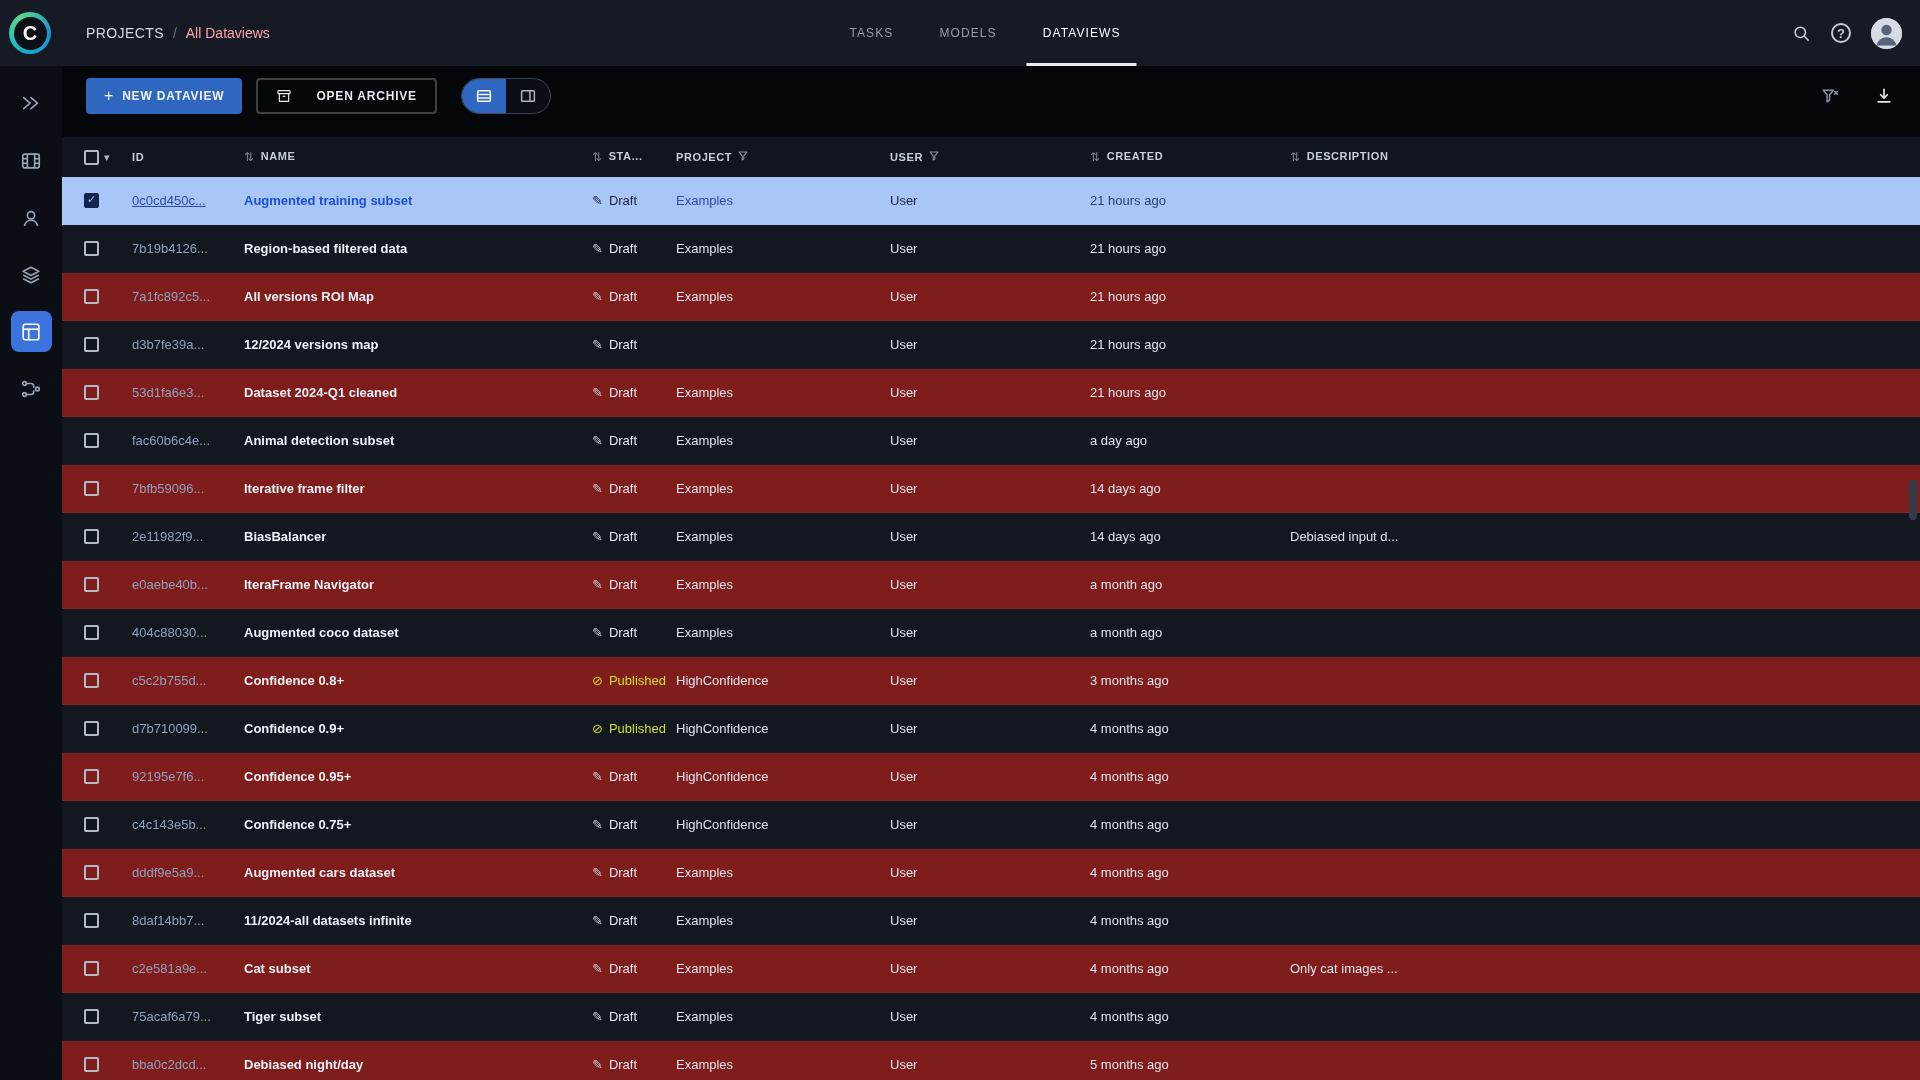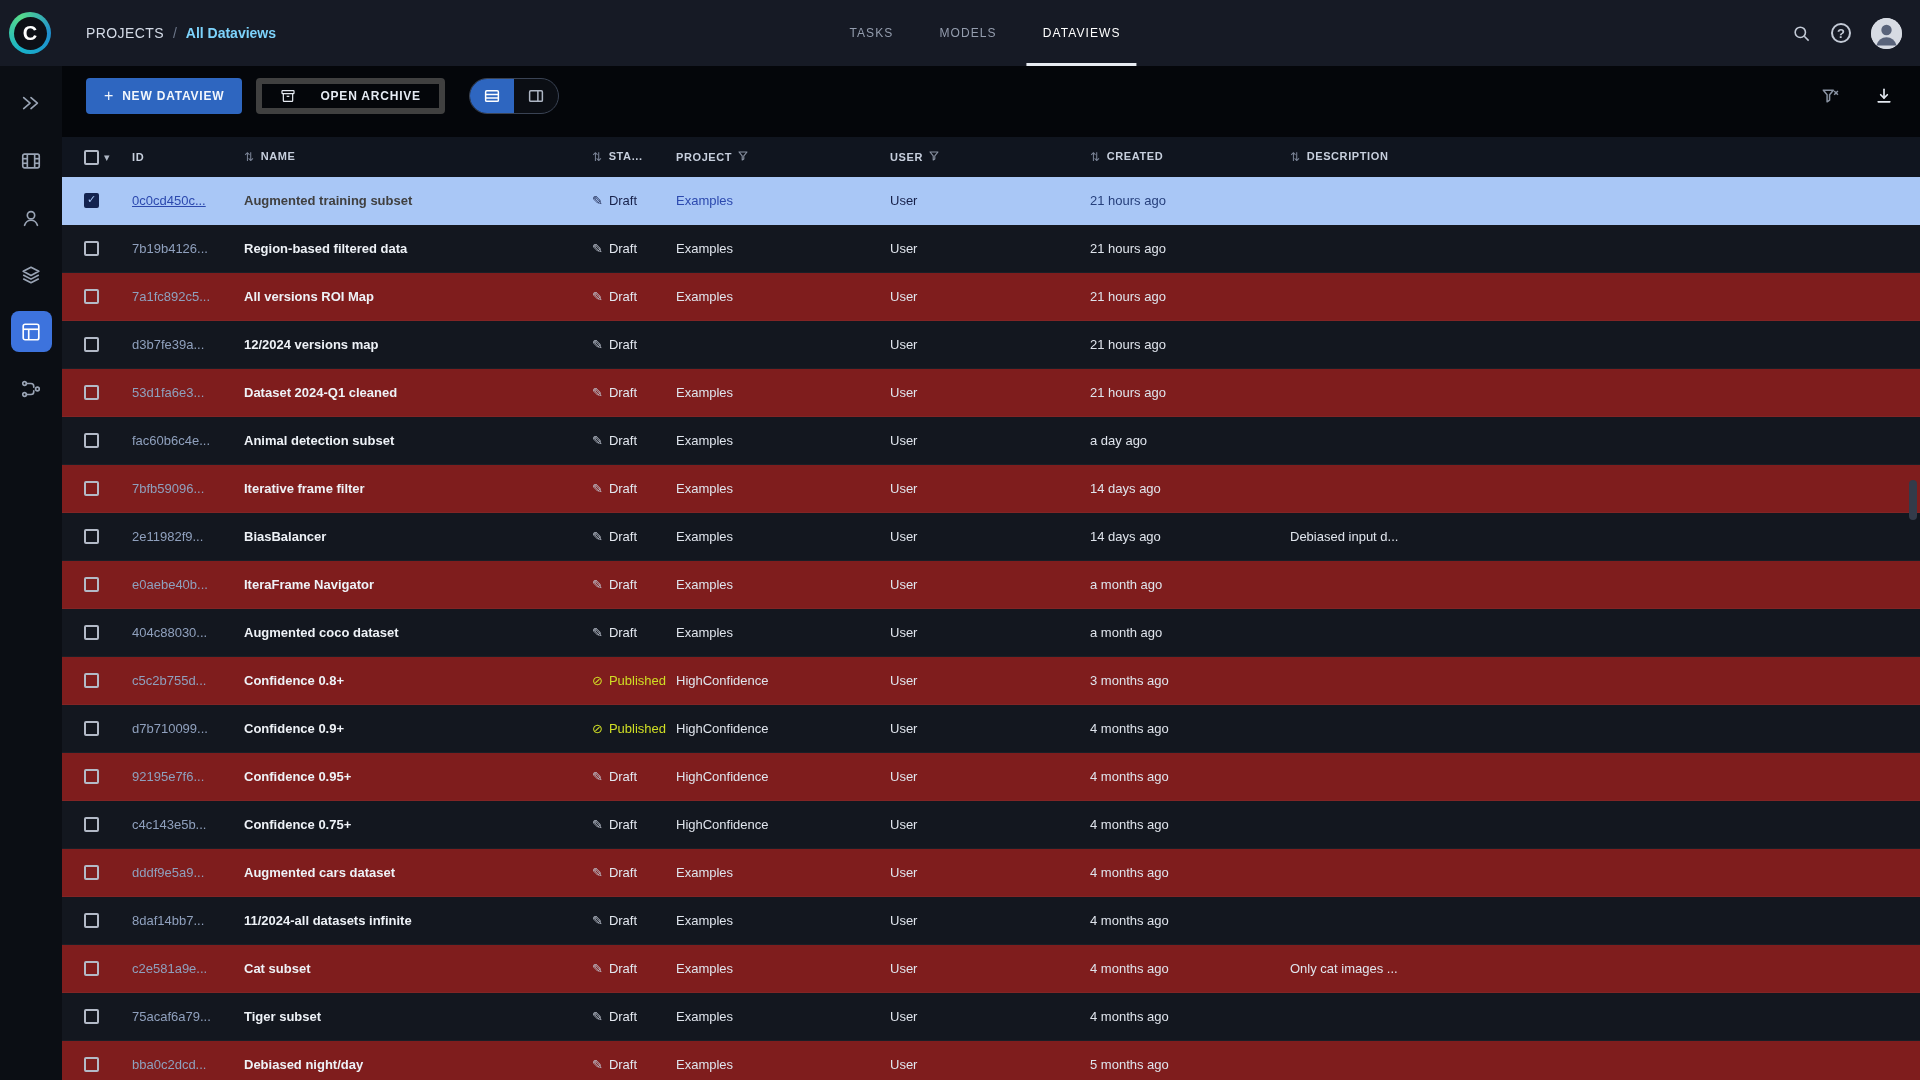--- a/index.html
+++ b/index.html
@@ -27,21 +27,21 @@
   }
   .logo-inner {
     width: 33px; height: 33px; border-radius: 50%;
     background: #0d1016; color: #ffffff;
     font-weight: 800; font-size: 20px; line-height: 1;
     display: flex; align-items: center; justify-content: center;
   }
   .breadcrumb { margin-left: 35px; font-size: 14px; display: flex; gap: 9px; align-items: center; white-space: nowrap; text-align: center; }
   .crumb-root { color: #d4dbe7; letter-spacing: .4px; }
   .crumb-sep { color: #6c7689; }
-  .crumb-current { color: #7dd3fc; font-weight: 700; }
+  .crumb-current { color: #fca5a5; font-weight: 400; }
 
   .tabs {
     position: absolute; left: calc(50% + 25px); top: 0; height: 66px;
     transform: translateX(-50%);
     display: flex; gap: 14px; align-items: stretch;
   }
   .tab {
     position: relative; display: flex; align-items: center;
     padding: 16px 16px;
     font-size: 12px; letter-spacing: 1.1px; color: #949dae;
@@ -87,21 +87,21 @@
     height: 60px; display: flex; align-items: center; padding: 0 26px 0 24px; gap: 14px;
   }
   .btn {
     height: 36px; border-radius: 4px; border: none; cursor: pointer;
     display: inline-flex; align-items: center; gap: 8px;
     font-size: 12px; font-weight: 700; letter-spacing: .8px;
     font-family: inherit;
     padding: 0 18px;
   }
   .btn-primary { background: #2e66c0; color: #f2f6fc; }
-  .btn-outline { background: transparent; color: #e6ebf3; border: 6px solid #404040; gap: 24px; }
+  .btn-outline { background: transparent; color: #e6ebf3; border: 2px solid #404040; gap: 24px; }
   .plus-glyph { font-size: 16px; font-weight: 400; line-height: 1; }
   .view-toggle {
     display: flex; border: 1px solid #3a4354; border-radius: 18px; overflow: hidden;
     margin-left: 10px; background: #0b0e14;
   }
   .toggle-btn {
     width: 44px; height: 34px; display: flex; align-items: center; justify-content: center;
     cursor: pointer; background: transparent; border: none;
   }
   .toggle-btn.active { background: #2e66c0; }
@@ -138,21 +138,21 @@
   .cell { white-space: nowrap; overflow: hidden; text-overflow: ellipsis; padding-right: 10px; }
   .c-id { color: #8fa0bd; }
   .name-text { color: #eef2f7; font-weight: 700; }
   .status-icon { color: #c3cad6; font-size: 13px; margin-right: 6px; }
   .status-text { color: #e2e7ef; }
   .trow.published .status-text, .trow.published .status-icon { color: #d0df25; }
   .c-project, .c-user, .c-created, .c-desc { color: #dfe4ec; }
 
   .trow.selected { background: #a9c7f6; border-bottom-color: #a9c7f6; }
   .trow.selected .c-id { color: #2c49ae; text-decoration: underline; }
-  .trow.selected .name-text { color: #404040; }
+  .trow.selected .name-text { color: #1d4ed8; }
   .trow.selected .status-icon, .trow.selected .status-text { color: #17214a; }
   .trow.selected .c-project { color: #2c49ae; }
   .trow.selected .c-user, .trow.selected .c-desc { color: #17214a; }
   .trow.selected .c-created { color: #27407c; }
   .trow.selected .checkbox { background: #13234f; border-color: #13234f; }
   .trow.selected .checkbox::after {
     content: "✓"; position: absolute; left: 1px; top: -2px;
     color: #a9c7f6; font-size: 11px; font-weight: 700;
   }
 

